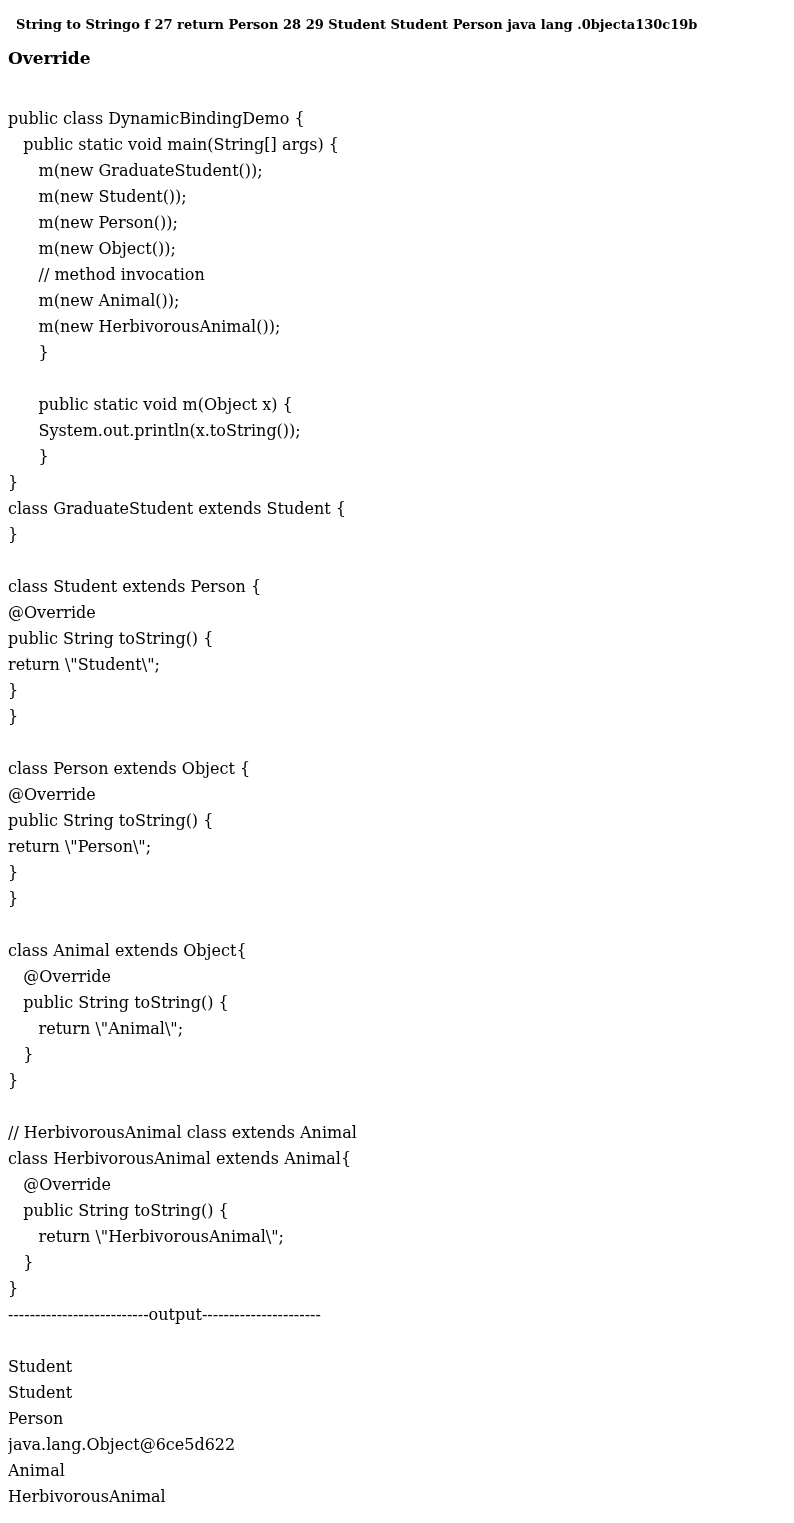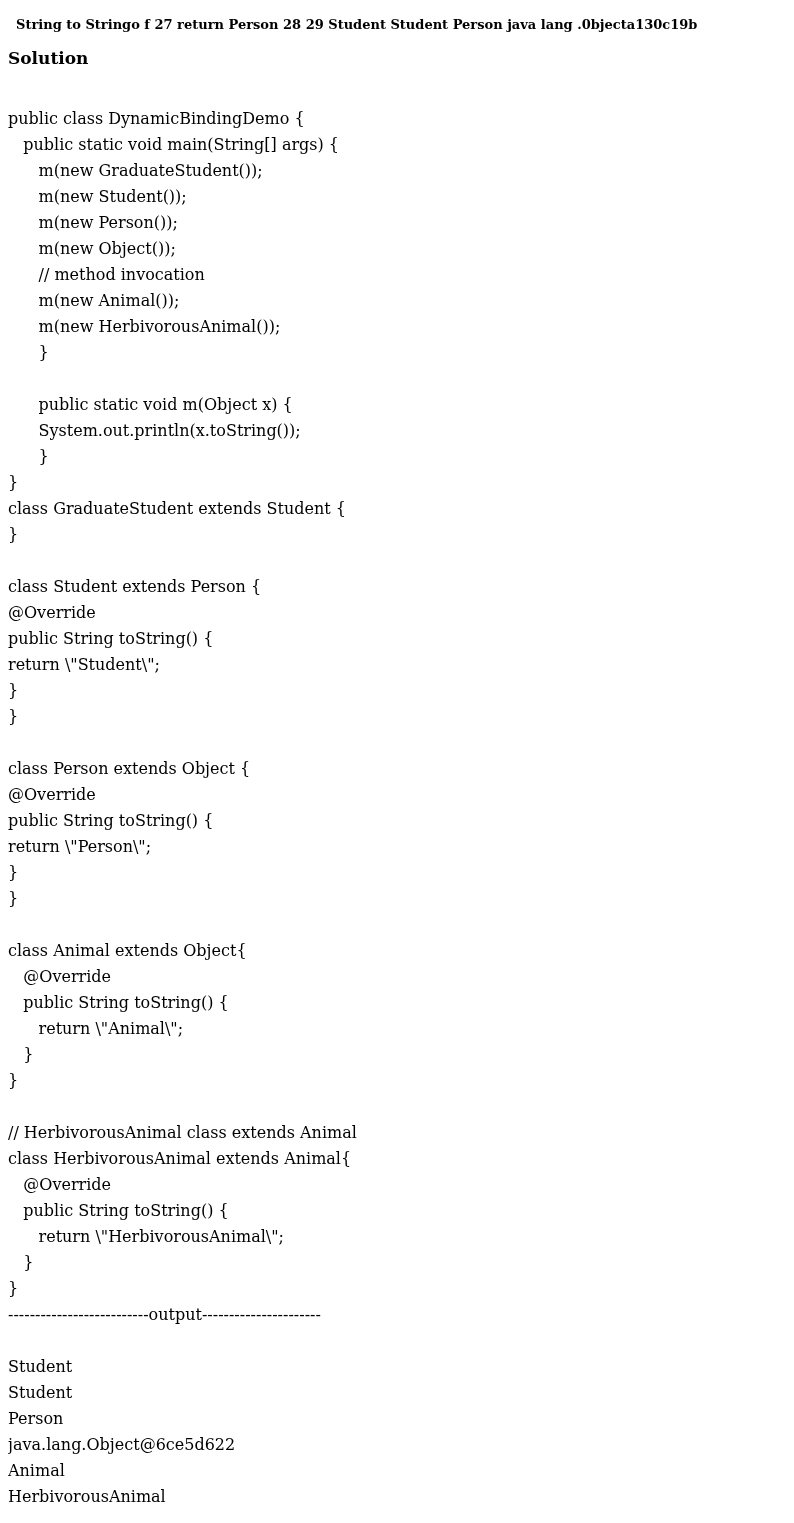--- a/index.html
+++ b/index.html
@@ -56,21 +56,21 @@
     font-size: 24px;
     line-height: 30px;
     margin-top: 0;
   }
 </style>
 </head>
 <body>
 
 <p class="top-line">String to Stringo f 27 return Person 28 29 Student Student Person java lang .0bjecta130c19b</p>
 
-<div class="solution-heading">Solution</div>
+<div class="solution-heading">Override</div>
 
 <div class="code-block">public class DynamicBindingDemo {
    public static void main(String[] args) {
       m(new GraduateStudent());
       m(new Student());
       m(new Person());
       m(new Object());
       // method invocation
       m(new Animal());
       m(new HerbivorousAnimal());

